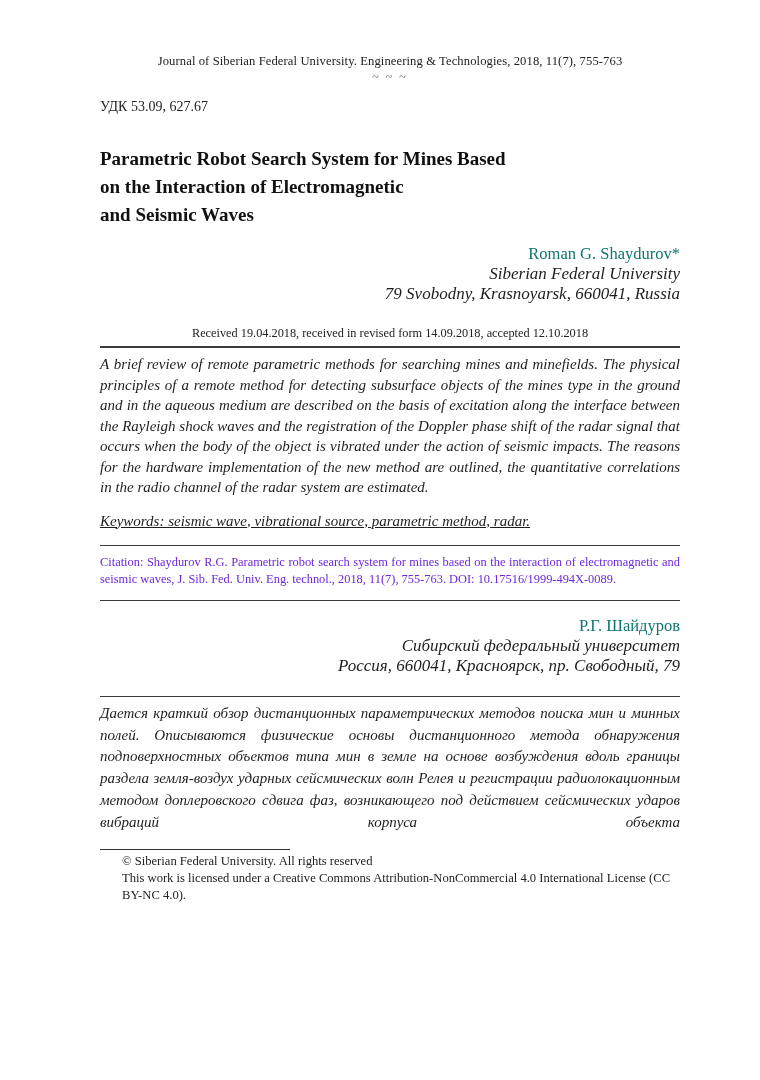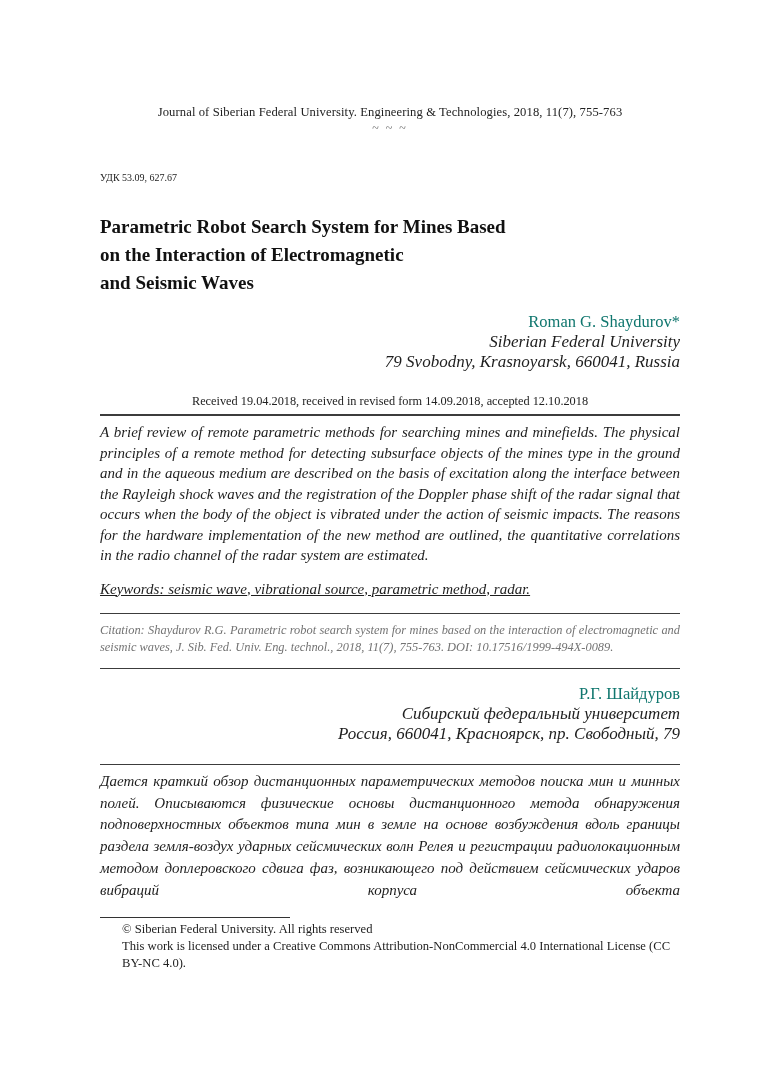--- a/index.html
+++ b/index.html
@@ -12,39 +12,39 @@
     height: 1080px;
     overflow: hidden;
     font-family: "Liberation Serif", "DejaVu Serif", serif;
     color: #1e1e1e;
     -webkit-font-smoothing: antialiased;
   }
   .page {
     box-sizing: border-box;
     width: 760px;
     height: 1080px;
-    padding: 105px 80px 0 100px;
+    padding: 54px 80px 0 100px;
     background: #ffffff;
   }
   .journal-line {
     text-align: center;
     font-size: 12.6px;
     letter-spacing: 0.1px;
     color: #222;
   }
   .tilde {
     text-align: center;
     font-size: 12px;
     color: #666;
     margin-top: 1px;
     letter-spacing: 2px;
   }
   .udc {
-    margin-top: 36px;
-    font-size: 10px;
+    margin-top: 14px;
+    font-size: 14px;
     color: #222;
   }
   .title-en {
     margin: 30px 0 0 0;
     font-size: 19px;
     font-weight: bold;
     line-height: 28px;
     color: #111;
   }
   .author-block {
@@ -102,22 +102,21 @@
     font-style: italic;
     font-size: 15px;
     color: #1e1e1e;
     text-decoration: underline;
   }
   .citation {
     margin-top: 8px;
     font-size: 12.4px;
     line-height: 17px;
     text-align: justify;
-    color: #737373;
-    font-style: italic;
+    color: #6d28d9;
   }
   .citation-rule-bottom {
     border: none;
     border-top: 1.6px solid #3c3c3c;
     margin: 7px 0 0 0;
   }
   .title-ru {
     margin: 46px 0 0 0;
     font-size: 18.5px;
     font-weight: bold;

